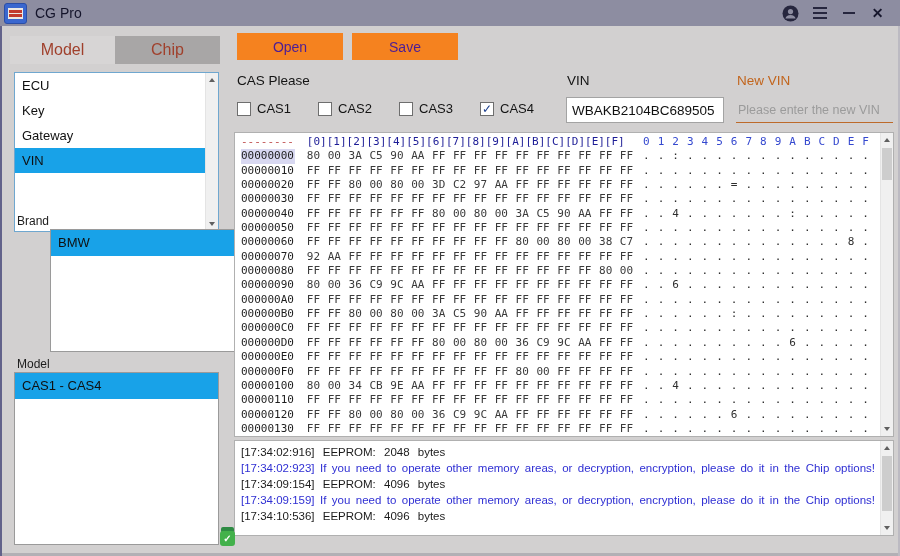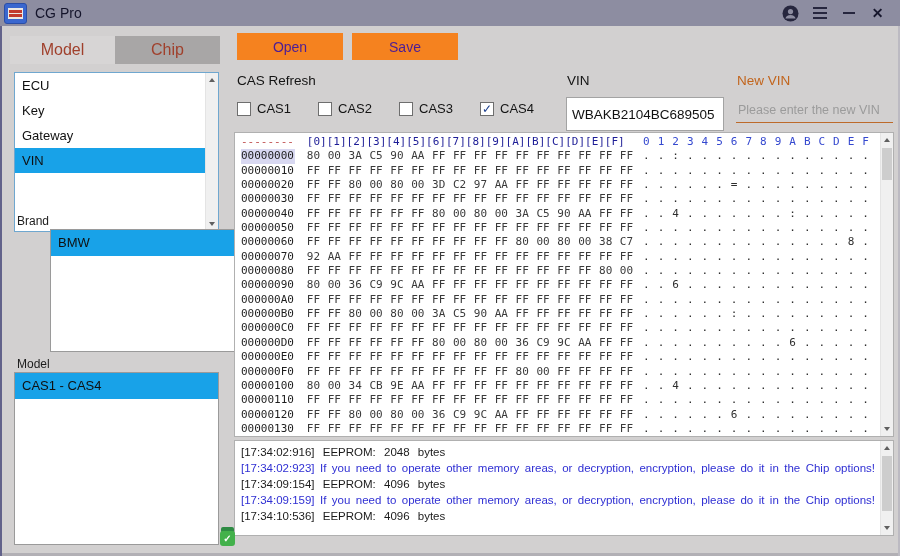--- a/index.html
+++ b/index.html
@@ -47,21 +47,21 @@
     font-family:inherit; font-size:14px; color:#4c1d95; cursor:default; }
   .lbl{ position:absolute; top:73px; font-size:13.5px; color:#141414; }
   .lbl.orange{ color:#c2651d; }
   
   .cas-row{ position:absolute; left:237px; top:101px; display:flex; }
   .cas-option{ width:81px; display:flex; align-items:center; gap:6px; font-size:13px; color:#141414; }
   .cb{ width:14px; height:14px; border:1px solid #6e6e6e; background:#fff; font-size:12px; line-height:12px;
        text-align:center; color:#1d3f8f; }
   
   .vin-input{ position:absolute; left:566px; top:97px; width:158px; height:26px; border:1px solid #a3a3a3;
-    background:#fff; font-family:inherit; font-size:13.5px; color:#101010; padding:16px 5px; }
+    background:#fff; font-family:inherit; font-size:13.5px; color:#101010; padding:8px 5px; }
   .newvin-input{ position:absolute; left:736px; top:97px; width:157px; height:26px; border:none;
     border-bottom:1px solid #bd6a2a; background:transparent; font-family:inherit; font-size:12.5px; color:#333; padding:0 2px; outline:none;}
   .newvin-input::placeholder{ color:#9b9b9b; }
   
   .hex-panel{ position:absolute; left:234px; top:132px; width:660px; height:305px; background:#fff; border:1px solid #b0b0b0; }
   .hex-body{ position:absolute; left:6px; top:2px; right:16px; font-family:"DejaVu Sans Mono", monospace;
     font-size:11px; line-height:14.35px; white-space:pre; color:#3a3a3a; }
   .hex-row{ display:flex; }
   .h-addr{ width:54px; margin-right:12px; color:#1e1e1e; }
   .h-addr.selected{ background:#d8d8f1; }
@@ -150,21 +150,21 @@
   <div class="grp-label" style="top:357px;">Model</div>
   <div class="listbox box-model" style="top:372px; height:173px;">
     <div class="list-items" id="model-list">
         <div class="list-item selected">CAS1 - CAS4</div>
       </div>
   </div>
 
   <button class="btn" style="left:237px;">Open</button>
   <button class="btn" style="left:352px;">Save</button>
 
-  <div class="lbl" style="left:237px;">CAS Refresh</div>
+  <div class="lbl" style="left:237px;">CAS Please</div>
   <div class="lbl" style="left:567px;">VIN</div>
   <div class="lbl orange" style="left:737px;">New VIN</div>
 
   <div class="cas-row" id="cas-row">
       <label class="cas-option">
         <span class="cb"></span>
         <span>CAS1</span>
       </label>
       <label class="cas-option">
         <span class="cb"></span>

